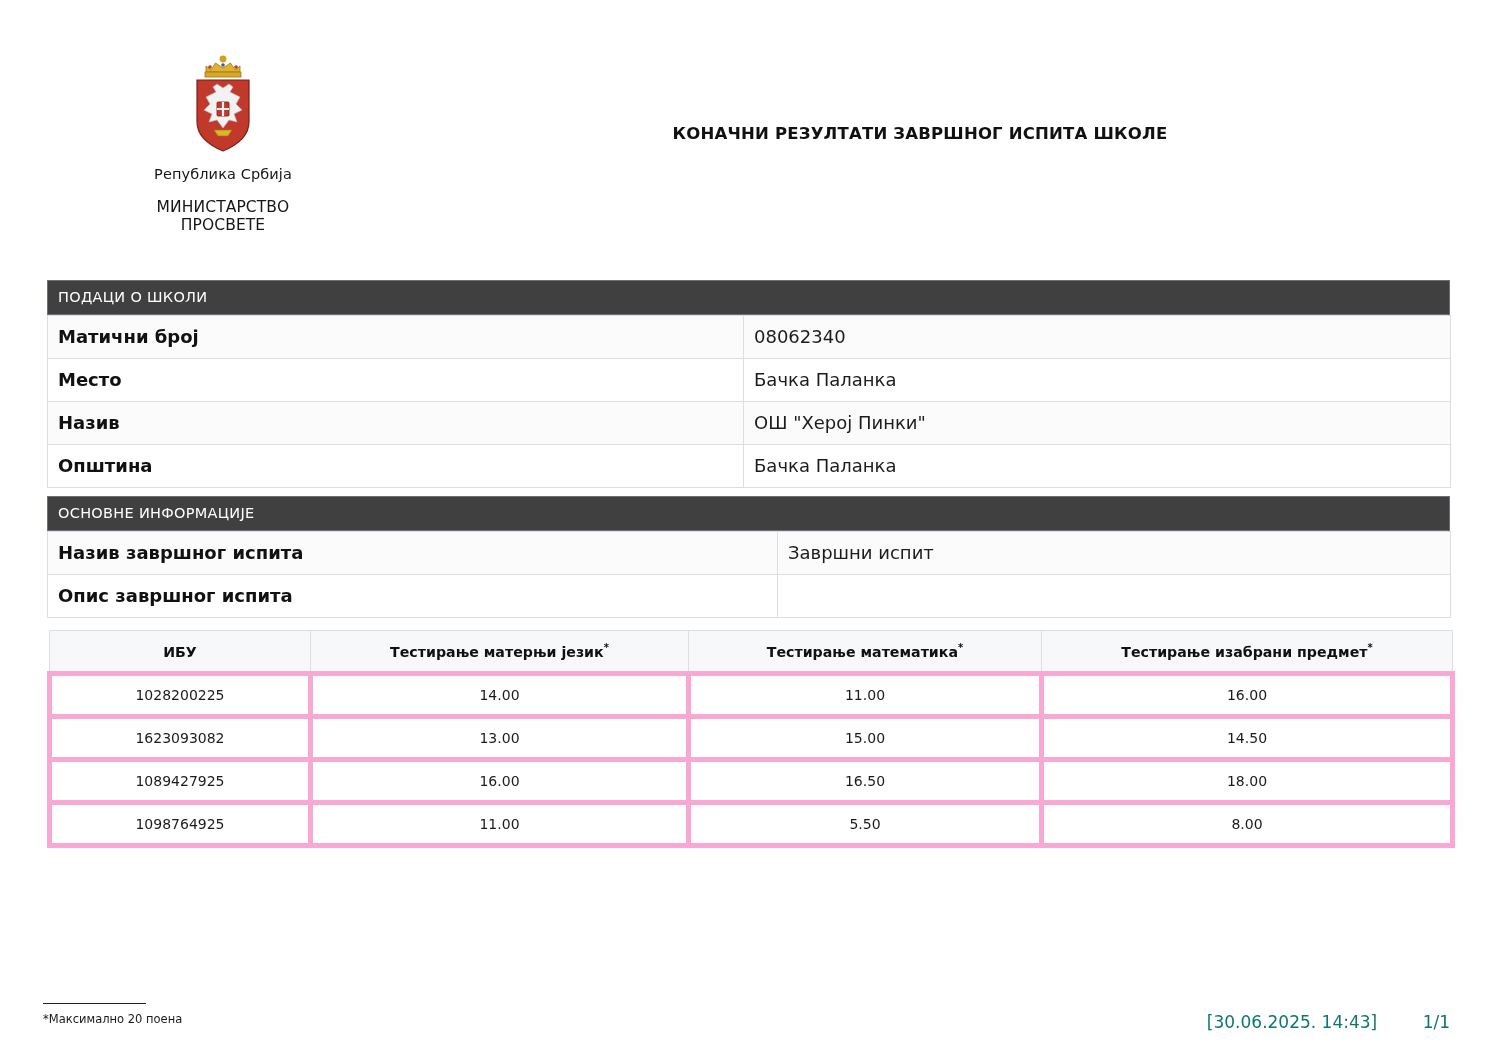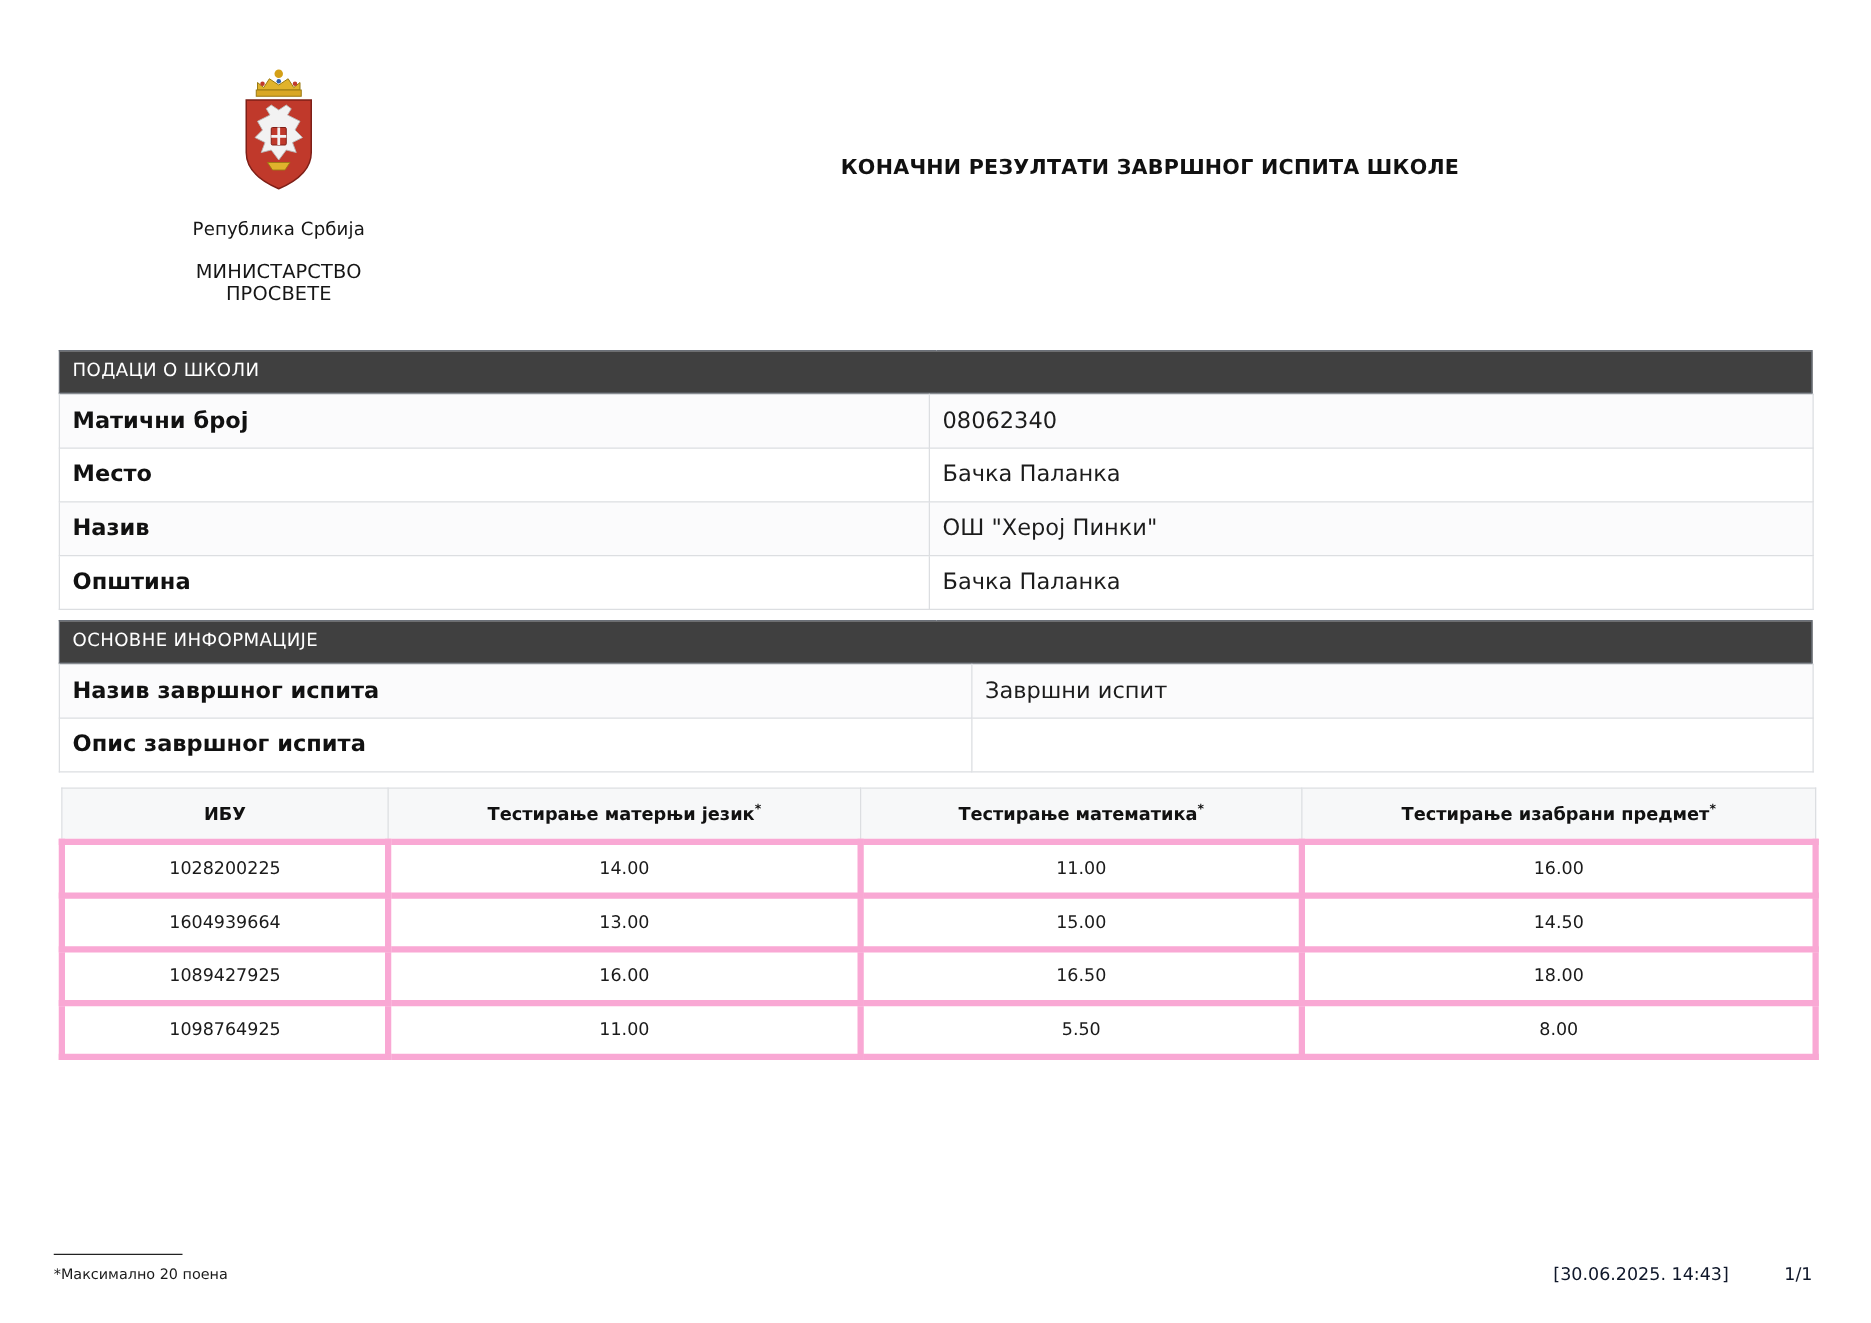--- a/index.html
+++ b/index.html
@@ -38,21 +38,21 @@
     text-align: center;
   }
   .crest {
     width: 78px;
     height: 104px;
     margin: 0 auto;
     display: block;
   }
   .ministry-line1 {
     font-size: 14.5px;
-    margin-top: 20px;
+    margin-top: 10px;
     letter-spacing: 0.1px;
     color: #161616;
   }
   .ministry-line2 {
     font-size: 15.5px;
     margin-top: 16px;
     letter-spacing: 0.1px;
     color: #161616;
   }
   .doc-title {
@@ -145,22 +145,22 @@
     position: absolute;
     left: 43px;
     top: 1012px;
     font-size: 11.5px;
     color: #1a1a1a;
   }
   .footer-right {
     position: absolute;
     right: 47px;
     top: 1012px;
-    font-size: 14px;
-    color: #0f172a;
+    font-size: 17px;
+    color: #0f766e;
     text-align: right;
   }
   .footer-date { display: inline-block; margin-right: 40px; }
   .footer-page { display: inline-block; }
 </style>
 </head>
 <body>
 
 <div class="page">
 
@@ -269,21 +269,21 @@
         </tr>
       </thead>
       <tbody>
         <tr>
           <td>1028200225</td>
           <td>14.00</td>
           <td>11.00</td>
           <td>16.00</td>
         </tr>
         <tr>
-          <td>1604939664</td>
+          <td>1623093082</td>
           <td>13.00</td>
           <td>15.00</td>
           <td>14.50</td>
         </tr>
         <tr>
           <td>1089427925</td>
           <td>16.00</td>
           <td>16.50</td>
           <td>18.00</td>
         </tr>

